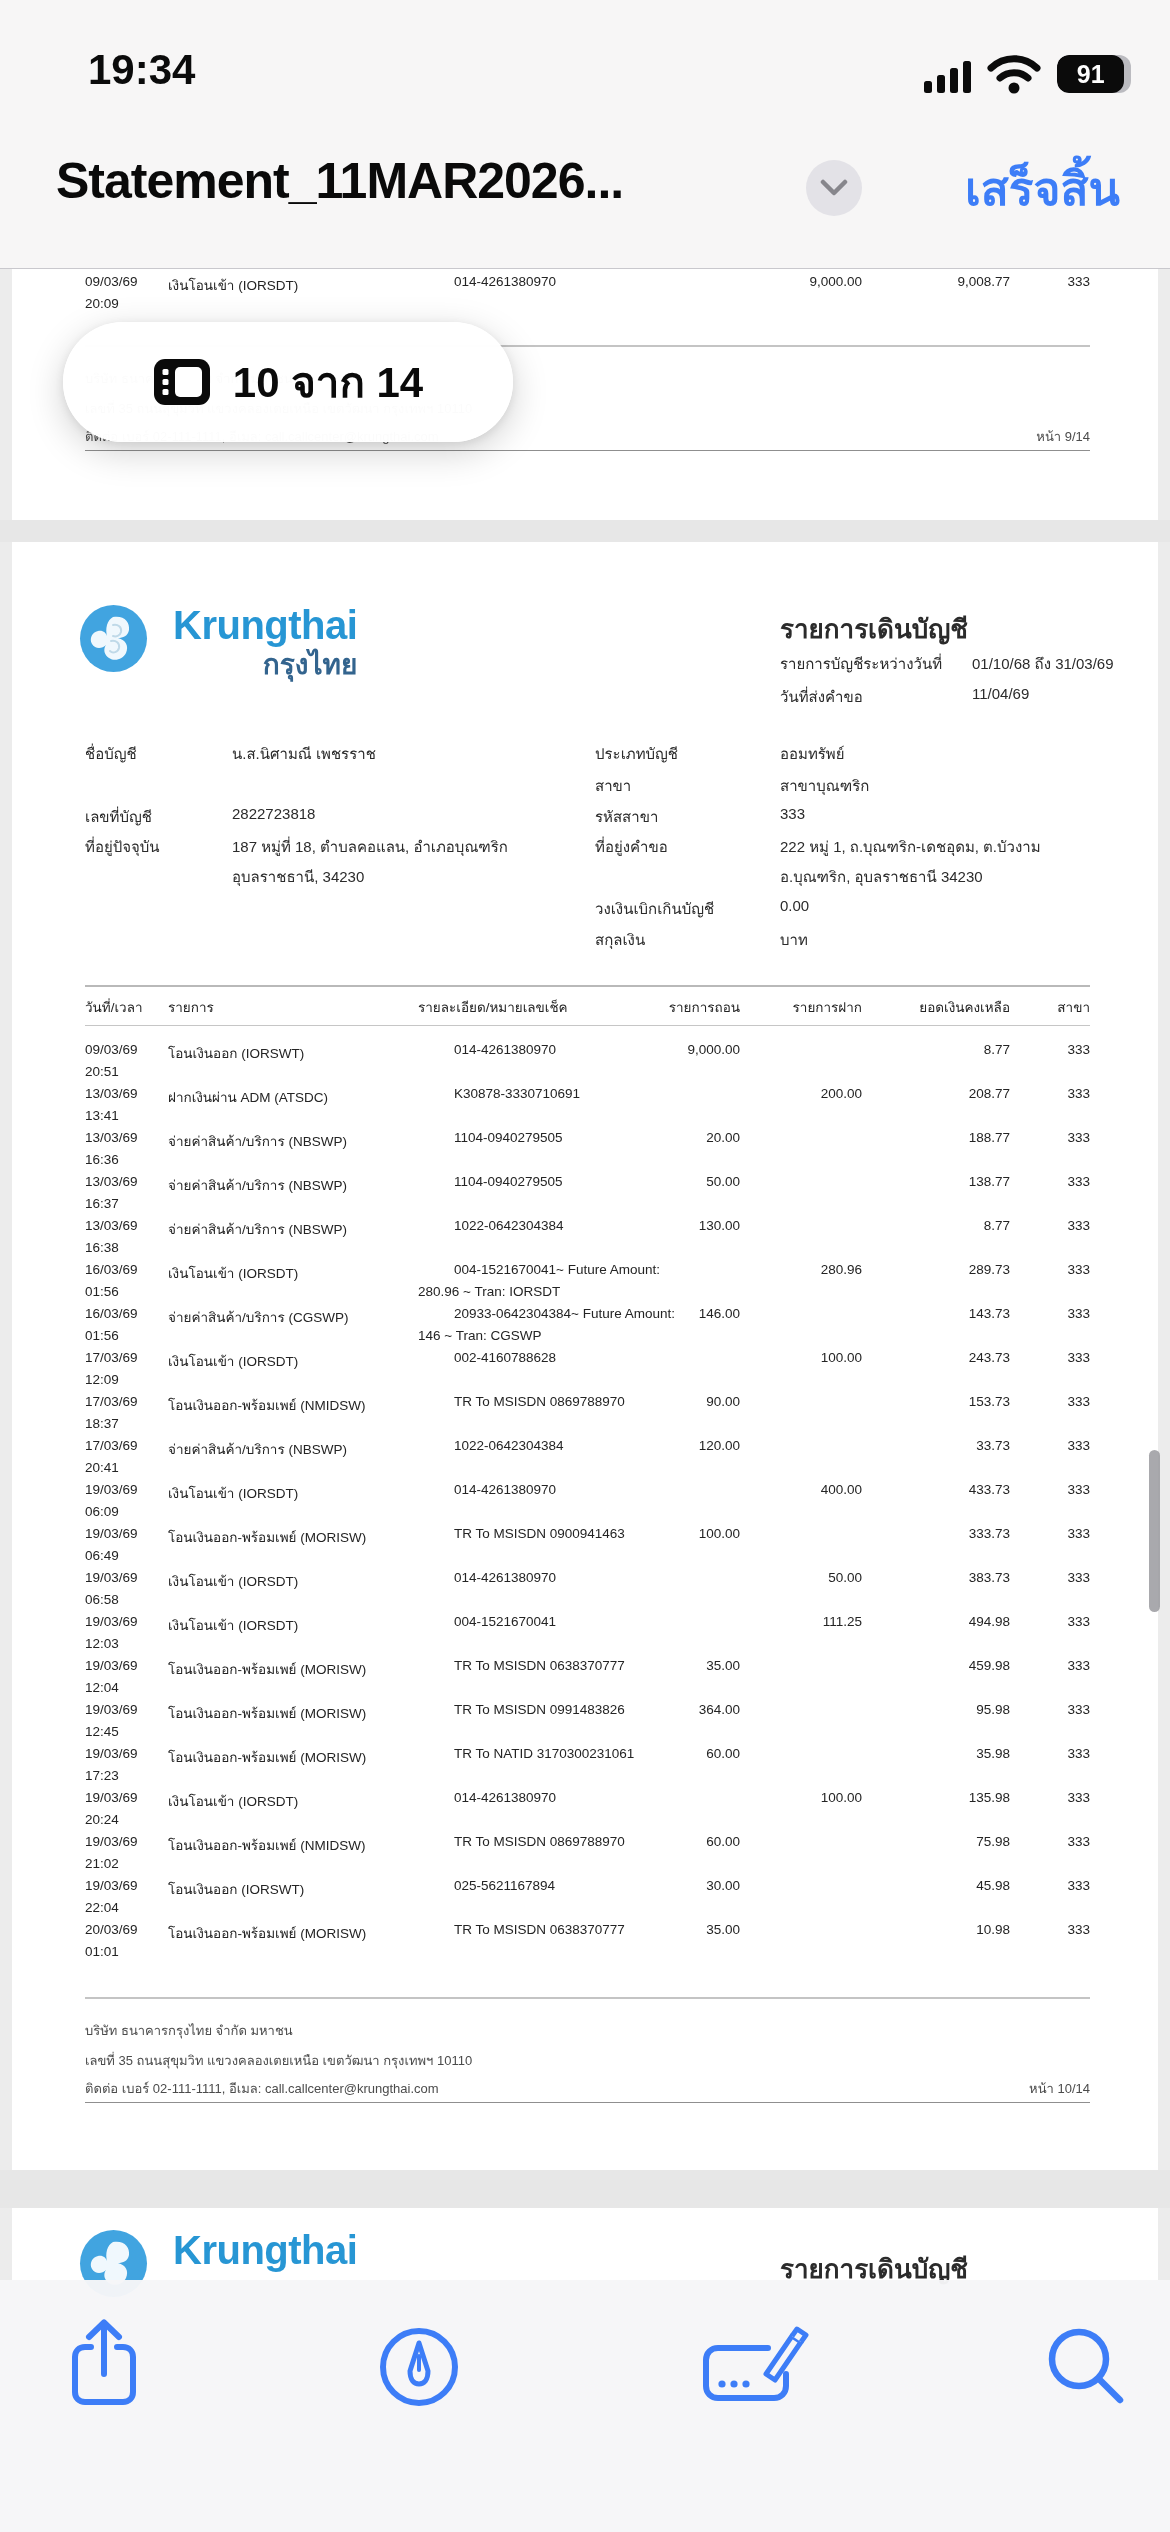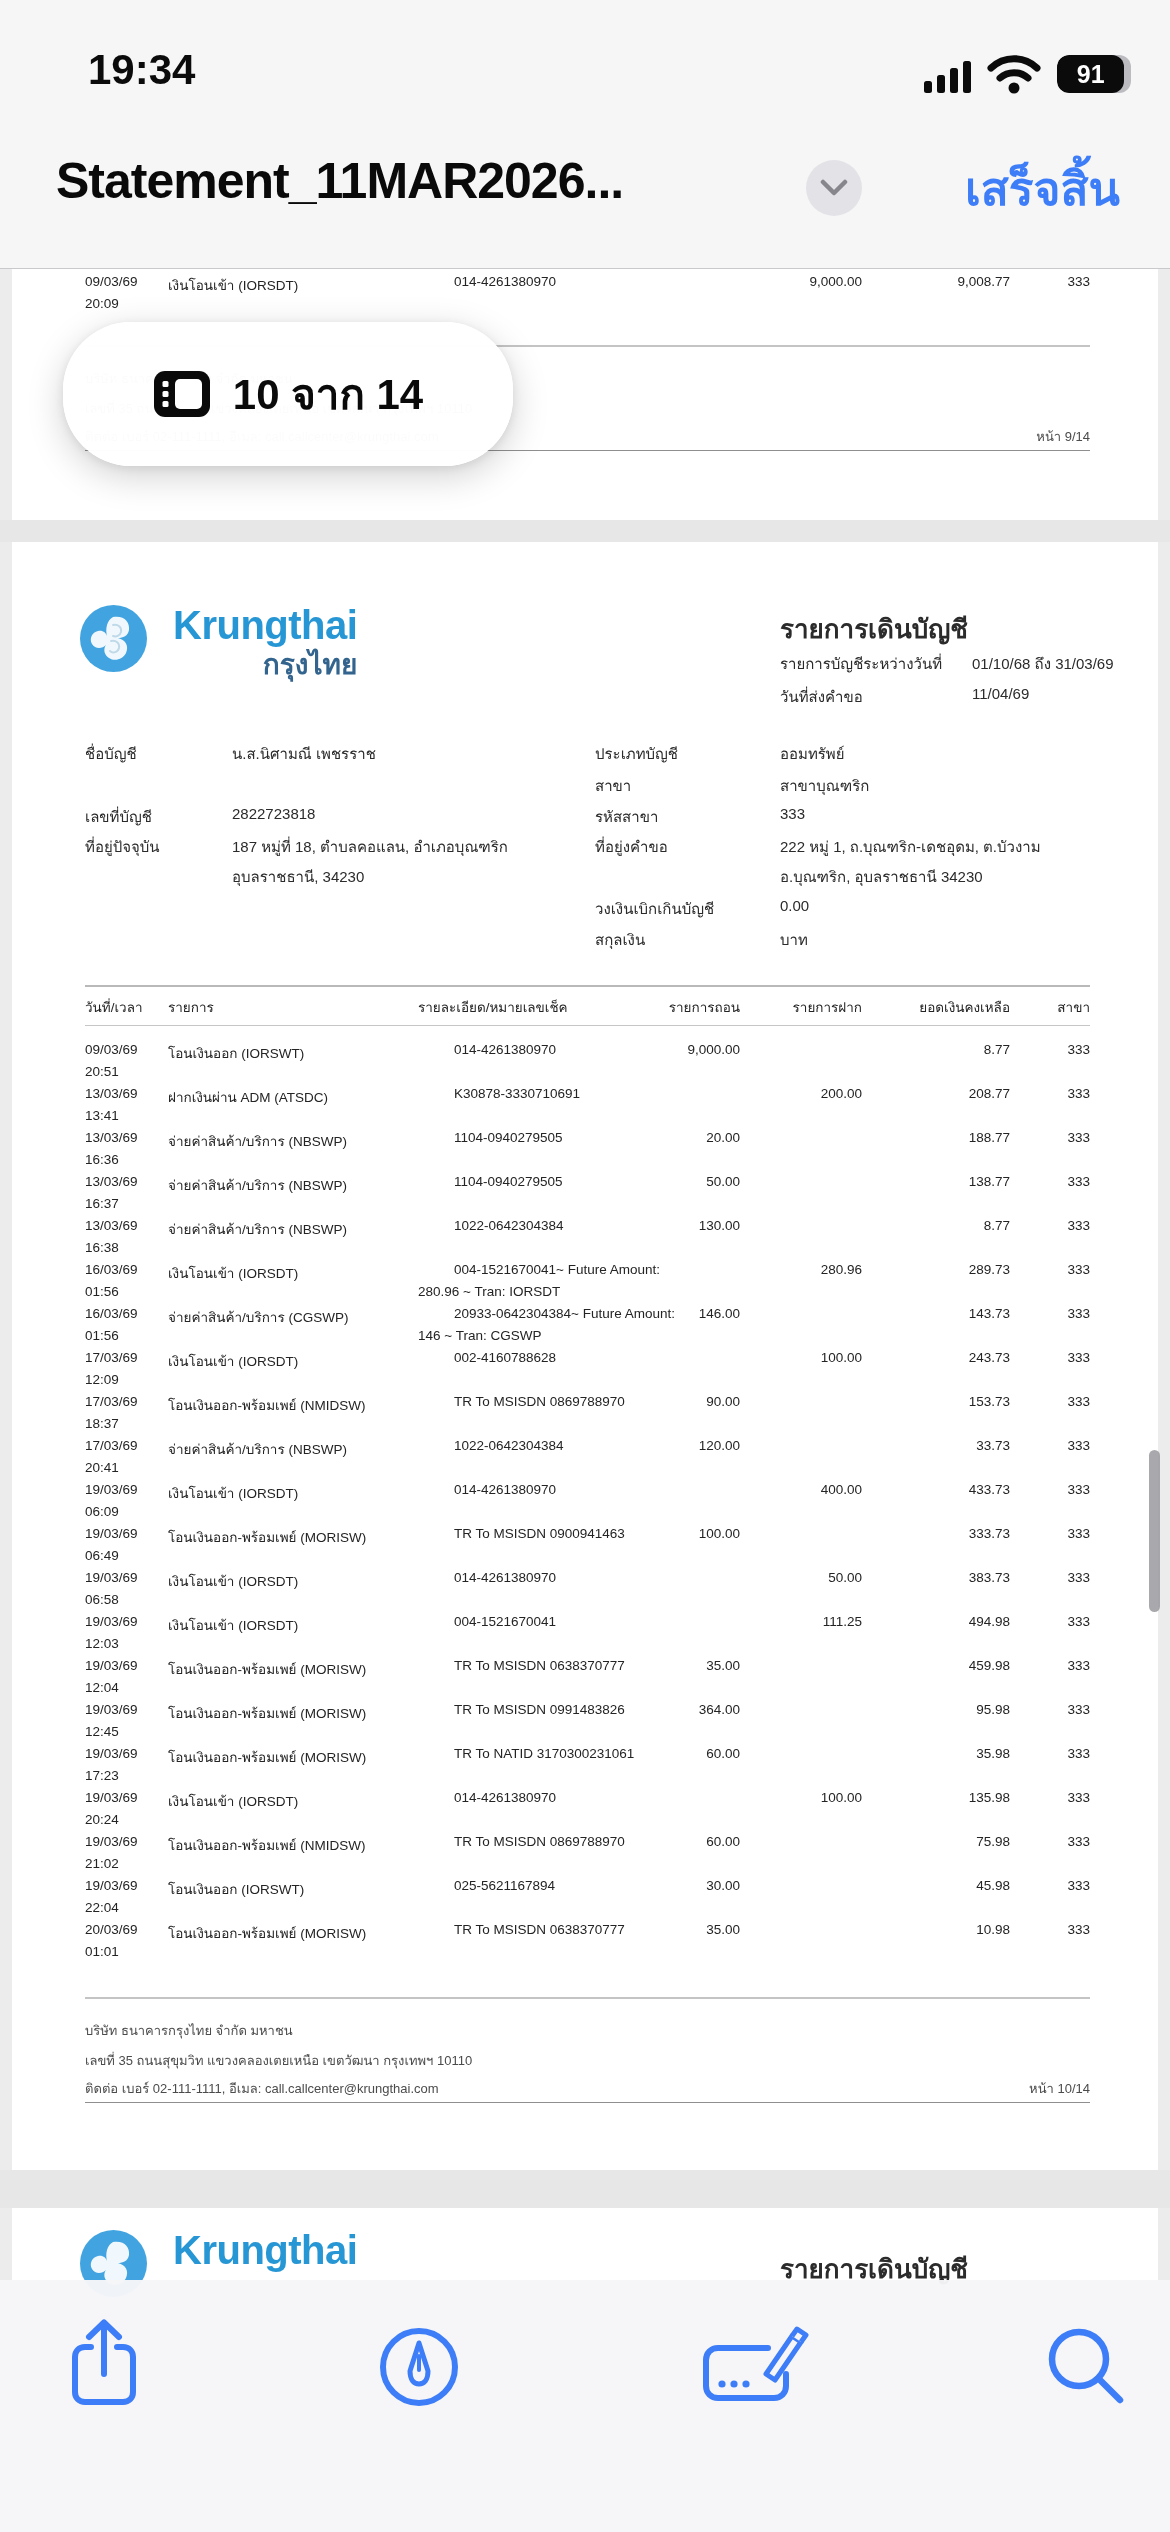--- a/index.html
+++ b/index.html
@@ -53,21 +53,21 @@
   .brand-en{font-size:40px;font-weight:700;color:#2796D4;letter-spacing:-0.5px;}
   .brand-th{font-size:28px;font-weight:700;color:#33648E;margin-top:6px;}
   .stmt-title{position:absolute;left:768px;top:66px;font-size:26px;font-weight:600;color:#2b2b2b;}
   .stmt-line{position:absolute;font-size:15px;color:#2b2b2b;white-space:nowrap;}
   .ilabel{position:absolute;font-size:15px;color:#2b2b2b;white-space:nowrap;}
   .ivalue{position:absolute;font-size:15px;color:#2b2b2b;white-space:nowrap;}
   
   .pfoot{position:absolute;font-size:13px;color:#4b4b4b;white-space:nowrap;}
   .pnum{position:absolute;right:68px;font-size:13px;color:#4b4b4b;}
   
-  .pill{position:absolute;left:63px;top:322px;width:450px;height:144px;border-radius:68px;background:rgba(255,255,255,0.98);
+  .pill{position:absolute;left:63px;top:322px;width:450px;height:120px;border-radius:68px;background:rgba(255,255,255,0.98);
         box-shadow:0 10px 36px rgba(0,0,0,0.18),0 2px 10px rgba(0,0,0,0.08);display:flex;align-items:center;justify-content:center;gap:22px;z-index:20;}
   .pilltext{font-size:42px;font-weight:700;color:#0a0a0a;}
   
   .scrollthumb{position:absolute;left:1149px;top:1450px;width:11px;height:162px;border-radius:6px;background:#9A9A9F;opacity:0.85;z-index:15;}
   
   .toolbar{position:absolute;left:0;top:2280px;width:1170px;height:252px;background:rgba(246,246,248,0.97);z-index:25;}
   .tbicon{position:absolute;top:2316px;z-index:26;}
   svg{display:block;}
 </style>
 </head>

